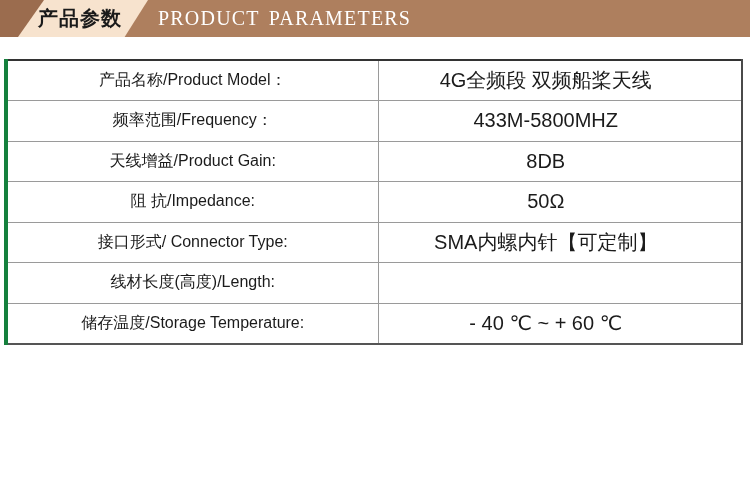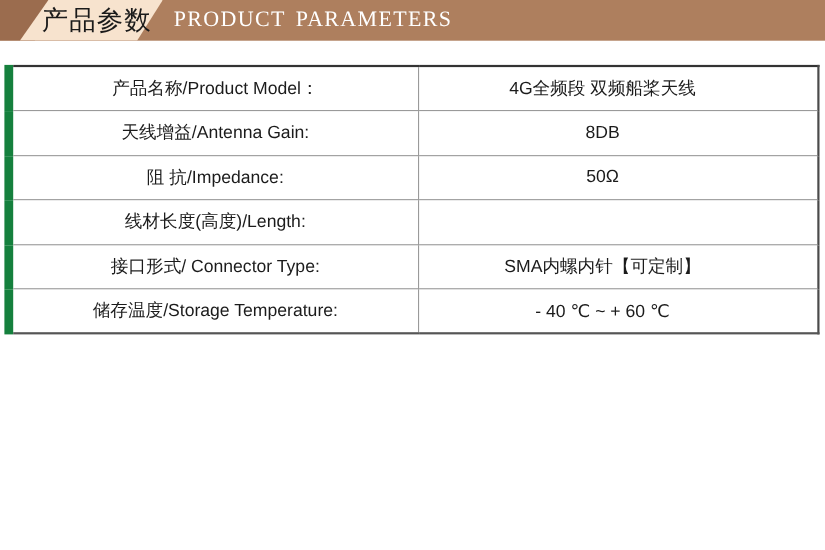--- a/index.html
+++ b/index.html
@@ -41,22 +41,22 @@
     height: 37px;
     background: #f7e3ce;
     clip-path: polygon(20% 0, 100% 0, 82% 100%, 0 100%);
   }
   .banner-cn {
     position: absolute;
     left: 38px;
     top: 0;
     height: 37px;
     line-height: 37px;
-    font-size: 24px;
-    font-weight: normal;
+    font-size: 20px;
+    font-weight: bold;
     color: #1a1a1a;
     letter-spacing: 1px;
     white-space: nowrap;
   }
   .banner-en {
     position: absolute;
     left: 158px;
     top: 0;
     height: 37px;
     line-height: 37px;
@@ -85,25 +85,25 @@
     color: #1b1b1b;
     padding: 0 6px;
     box-sizing: border-box;
   }
   .spec-table .col-label {
     width: 372px;
     font-size: 16px;
   }
   .spec-table .col-value {
     width: 364px;
-    font-size: 16px;
+    font-size: 20px;
   }
   .spec-table tr:first-child td { border-top: 2px solid #333333; }
   .spec-table tr:last-child td { border-bottom: 2px solid #555555; }
-  .spec-table td:first-child { border-left: 8px solid #15803d; }
+  .spec-table td:first-child { border-left: 4px solid #15803d; }
   .spec-table td:last-child { border-right: 2px solid #4a4a4a; }
   .value-inner {
     display: inline-block;
     position: relative;
     left: -14px;
   }
 </style>
 </head>
 <body>
 
@@ -116,33 +116,37 @@
   </div>
 </div>
 
 <table class="spec-table">
   <tbody>
     <tr>
       <td class="col-label">产品名称/Product Model：</td>
       <td class="col-value"><span class="value-inner">4G全频段 双频船桨天线</span></td>
     </tr>
     <tr>
-      <td class="col-label">天线增益/Antenna Gain:</td>
+      <td class="col-label">频率范围/Frequency：</td>
+      <td class="col-value"><span class="value-inner">433M-5800MHZ</span></td>
+    </tr>
+    <tr>
+      <td class="col-label">天线增益/Product Gain:</td>
       <td class="col-value"><span class="value-inner">8DB</span></td>
     </tr>
     <tr>
       <td class="col-label">阻    抗/Impedance:</td>
       <td class="col-value"><span class="value-inner">50Ω</span></td>
     </tr>
     <tr>
+      <td class="col-label">接口形式/ Connector Type:</td>
+      <td class="col-value"><span class="value-inner">SMA内螺内针【可定制】</span></td>
+    </tr>
+    <tr>
       <td class="col-label">线材长度(高度)/Length:</td>
       <td class="col-value"><span class="value-inner"></span></td>
-    </tr>
-    <tr>
-      <td class="col-label">接口形式/ Connector Type:</td>
-      <td class="col-value"><span class="value-inner">SMA内螺内针【可定制】</span></td>
     </tr>
     <tr>
       <td class="col-label">储存温度/Storage Temperature:</td>
       <td class="col-value"><span class="value-inner">- 40 ℃ ~ + 60 ℃</span></td>
     </tr>
   </tbody>
 </table>
 
 </body></html>

